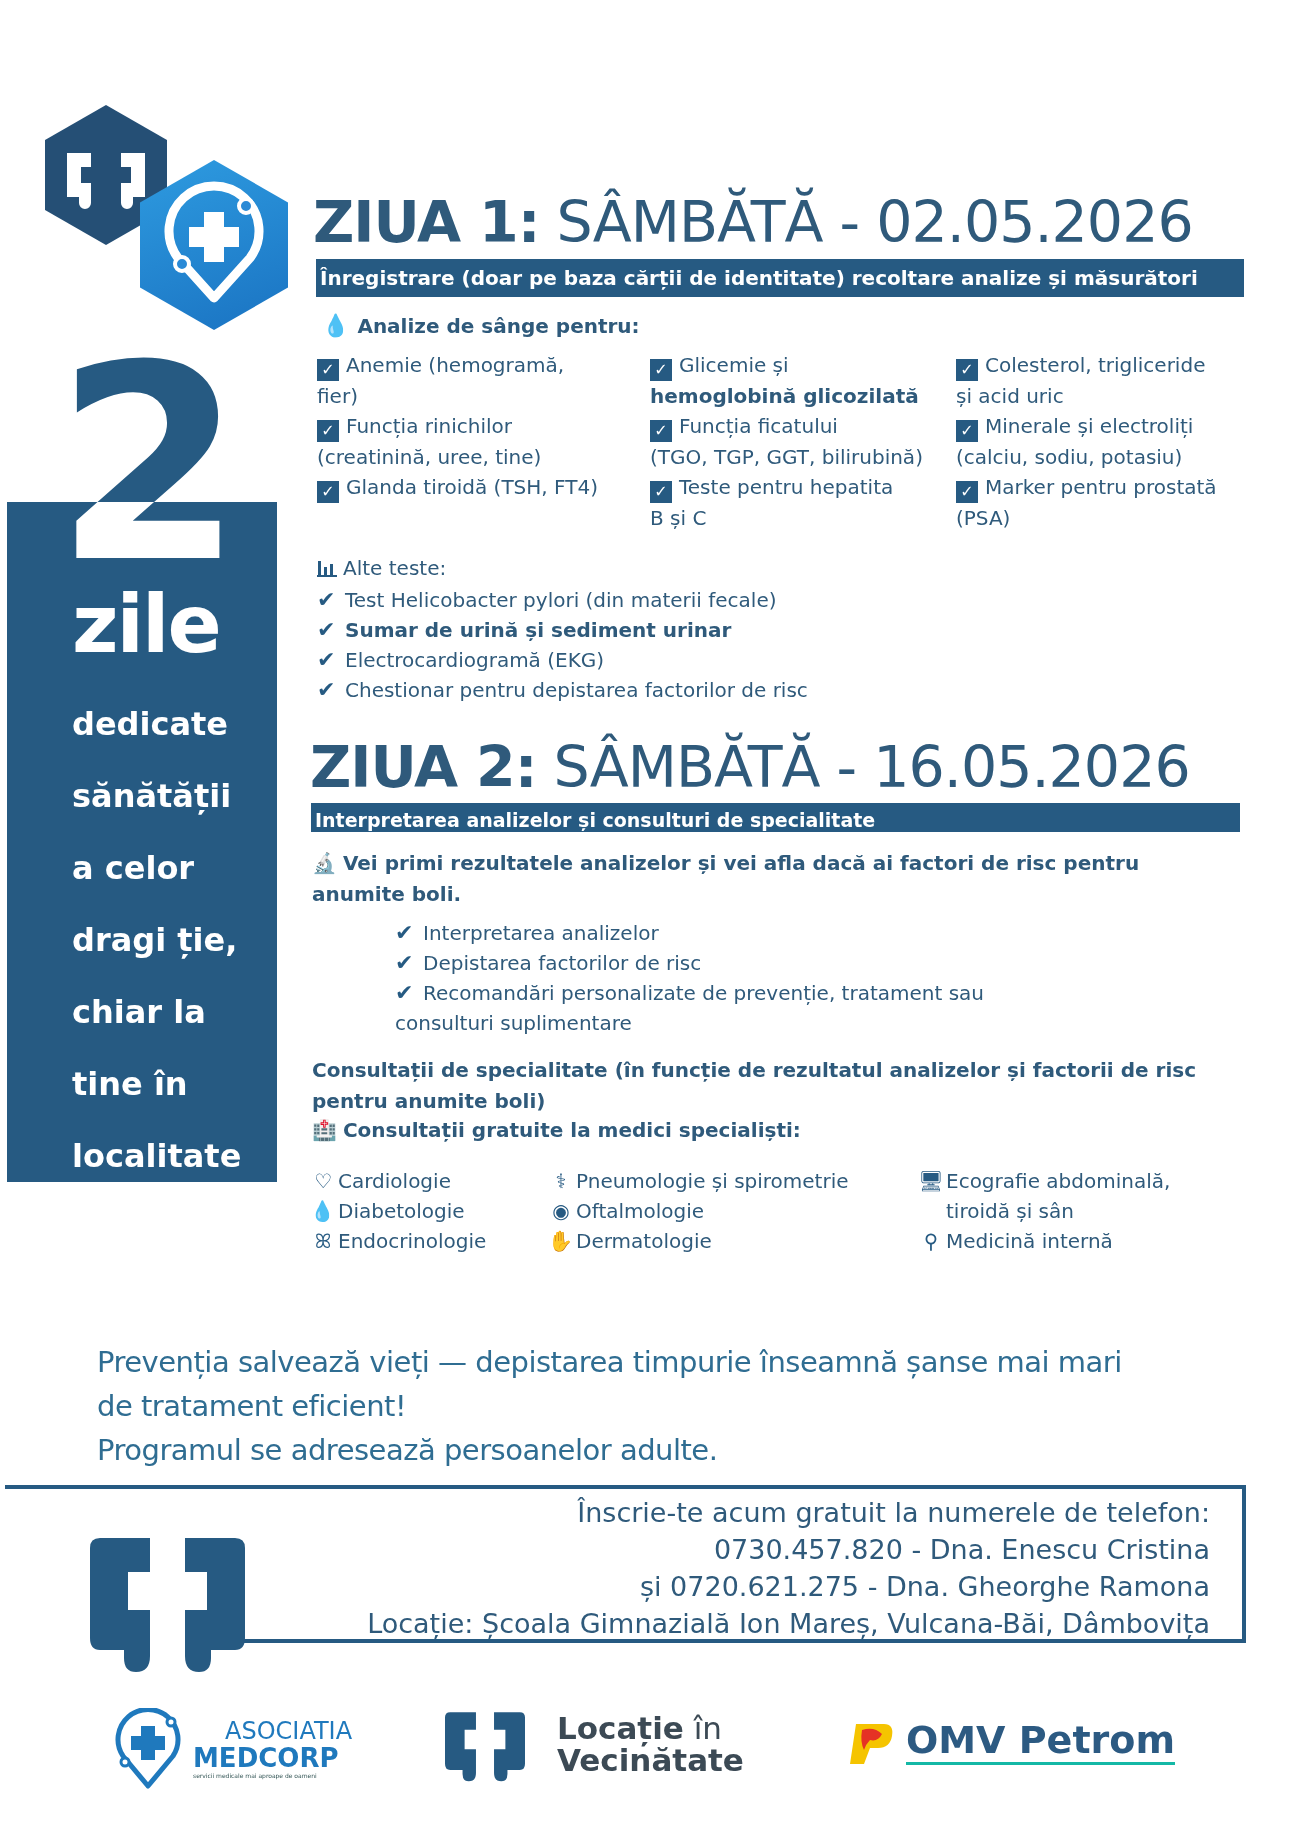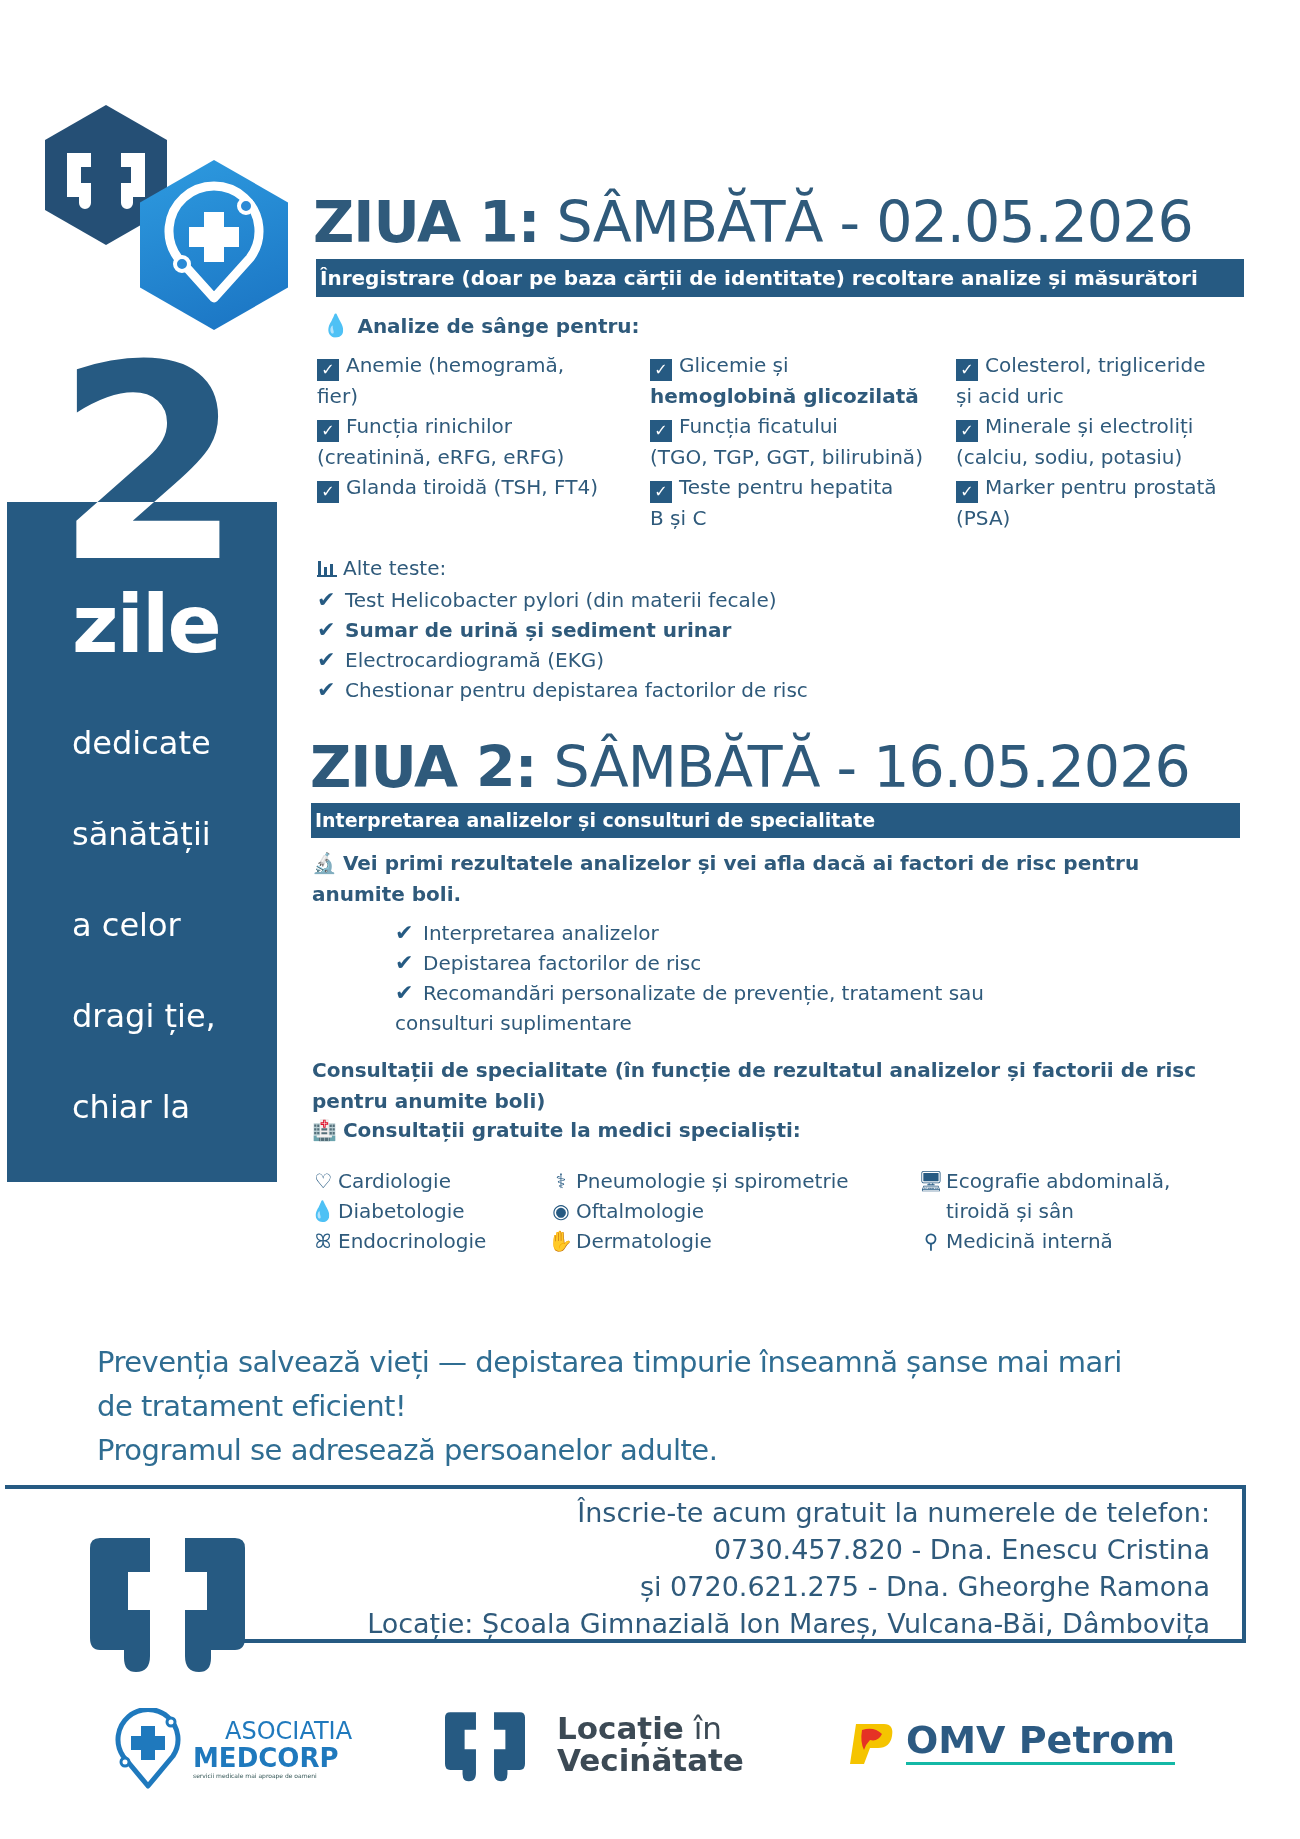--- a/index.html
+++ b/index.html
@@ -13,29 +13,29 @@
   .hex-light { left: 140px; top: 160px; width: 148px; height: 170px; background: linear-gradient(160deg, #2e9be0, #1a73c2); }
 
   
   .panel { left: 7px; top: 502px; width: 270px; height: 680px; background: #265a82; }
   .big-two-wrap { left: 55px; top: 350px; width: 200px; height: 230px; overflow: visible; }
   .big-two { position: absolute; left: 0; top: 0; font-family: "DejaVu Sans", sans-serif; font-weight: bold; font-size: 270px; line-height: 230px; letter-spacing: -8px; }
   .two-top { clip-path: inset(0 0 78px 0); color: #265a82; }
   .two-bottom { clip-path: inset(152px 0 0 0); color: #ffffff; }
   .zile { left: 72px; top: 585px; font-size: 80px; font-weight: bold; color: #fff; line-height: 80px; letter-spacing: -2px; }
   .tagline { left: 72px; top: 700px; width: 200px; }
-  .tagline div { font-size: 32px; font-weight: normal; color: #fff; height: 72px; line-height: 48px; white-space: nowrap; margin-top: 19px; }
+  .tagline div { font-size: 32px; font-weight: bold; color: #fff; height: 72px; line-height: 48px; white-space: nowrap; }
 
   
   .day-title { font-size: 57px; line-height: 64px; color: #2f5a7b; white-space: nowrap; letter-spacing: -1px; }
   .day-title b { font-weight: bold; }
   .day-title span.light { font-weight: normal; }
   .bar { background: #265a82; color: #fff; font-weight: bold; white-space: nowrap; }
   .bar1 { left: 316px; top: 259px; width: 928px; height: 38px; font-size: 20px; line-height: 38px; padding-left: 4px; }
-  .bar2 { left: 311px; top: 803px; width: 929px; height: 35px; font-size: 19px; line-height: 35px; padding-left: 4px; }
+  .bar2 { left: 311px; top: 803px; width: 929px; height: 29px; font-size: 19px; line-height: 35px; padding-left: 4px; }
 
   .section-head { font-size: 20px; font-weight: bold; color: #2f5a7b; white-space: nowrap; }
   .chk { display: inline-block; width: 22px; height: 22px; background: #265a82; color: #fff; font-size: 16px; line-height: 22px; text-align: center; vertical-align: -3px; margin-right: 7px; }
   .tick { display: inline-block; width: 22px; color: #265a82; font-size: 22px; margin-right: 6px; }
   .col { position: absolute; top: 350px; }
   .col p { font-size: 20px; line-height: 30px; color: #2f5a7b; white-space: nowrap; }
 
   .alte { left: 317px; top: 553px; }
   .alte p { font-size: 20px; line-height: 30px; white-space: nowrap; }
 
@@ -106,21 +106,21 @@
 <div class="abs bar bar1">Înregistrare (doar pe baza cărții de identitate) recoltare analize și măsurători</div>
 
 <div class="abs section-head" style="left:322px; top:313px;">
   <span style="color:#265a82; font-size:22px; margin-right:8px;">💧</span><span>Analize de sânge pentru:</span>
 </div>
 
 <div class="col" style="left:317px;">
   <p><span class="chk">✓</span><span>Anemie (hemogramă,</span></p>
   <p>fier)</p>
   <p><span class="chk">✓</span><span>Funcția rinichilor</span></p>
-  <p>(creatinină, eRFG, eRFG)</p>
+  <p>(creatinină, uree, tine)</p>
   <p><span class="chk">✓</span><span>Glanda tiroidă (TSH, FT4)</span></p>
 </div>
 
 <div class="col" style="left:650px;">
   <p><span class="chk">✓</span><span>Glicemie și</span></p>
   <p style="font-weight:bold;">hemoglobină glicozilată</p>
   <p><span class="chk">✓</span><span>Funcția ficatului</span></p>
   <p>(TGO, TGP, GGT, bilirubină)</p>
   <p><span class="chk">✓</span><span>Teste pentru hepatita</span></p>
   <p>B și C</p>

